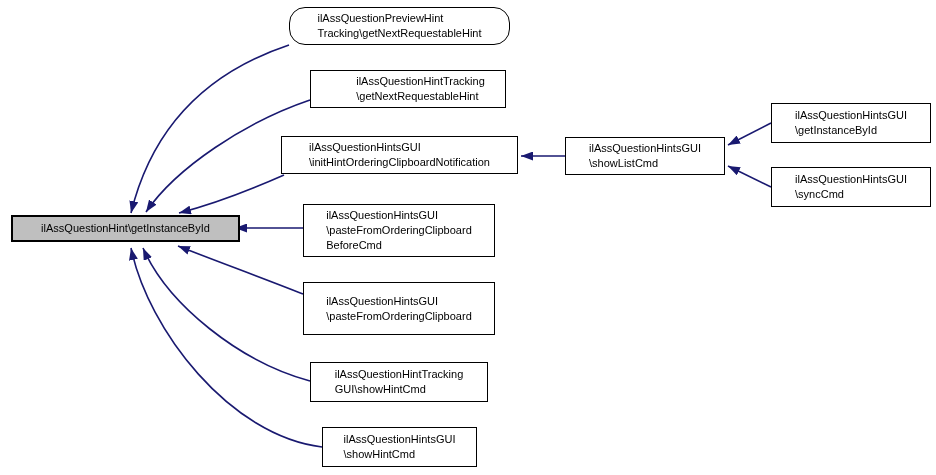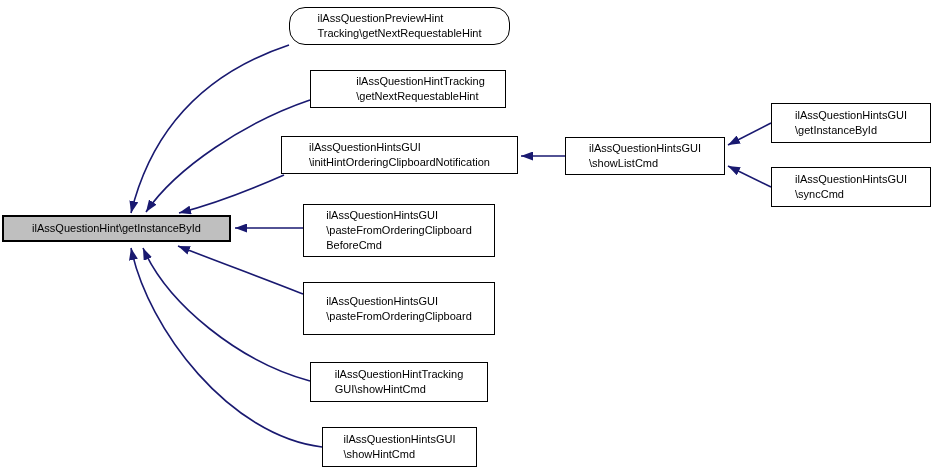--- a/index.html
+++ b/index.html
@@ -25,21 +25,21 @@
     line-height: 15px;
     color: #000000;
     cursor: pointer;
     white-space: nowrap;
   }
   .node .label { width: max-content; text-align: left; }
   .node .label .line:last-child { text-align: left; }
   .node.highlight { background: #bfbfbf; border-width: 2px; }
 
   
-  .n0  { left: 2px;   top: 215px; width: 229px; height: 27px; }
+  .n0  { left: 11px;   top: 215px; width: 229px; height: 27px; }
   .n1  { left: 289px; top: 7px;   width: 221px; height: 38px; border-radius: 16px; }
   .n2  { left: 310px; top: 70px;  width: 196px; height: 38px; padding-left: 25px; }
   .n3  { left: 281px; top: 136px; width: 237px; height: 38px; }
   .n4  { left: 303px; top: 204px; width: 192px; height: 53px; }
   .n5  { left: 303px; top: 282px; width: 192px; height: 53px; }
   .n6  { left: 310px; top: 362px; width: 178px; height: 40px; }
   .n7  { left: 322px; top: 427px; width: 155px; height: 40px; }
   .n8  { left: 565px; top: 137px; width: 160px; height: 38px; }
   .n9  { left: 771px; top: 103px; width: 160px; height: 40px; }
   .n10 { left: 771px; top: 167px; width: 160px; height: 40px; }

